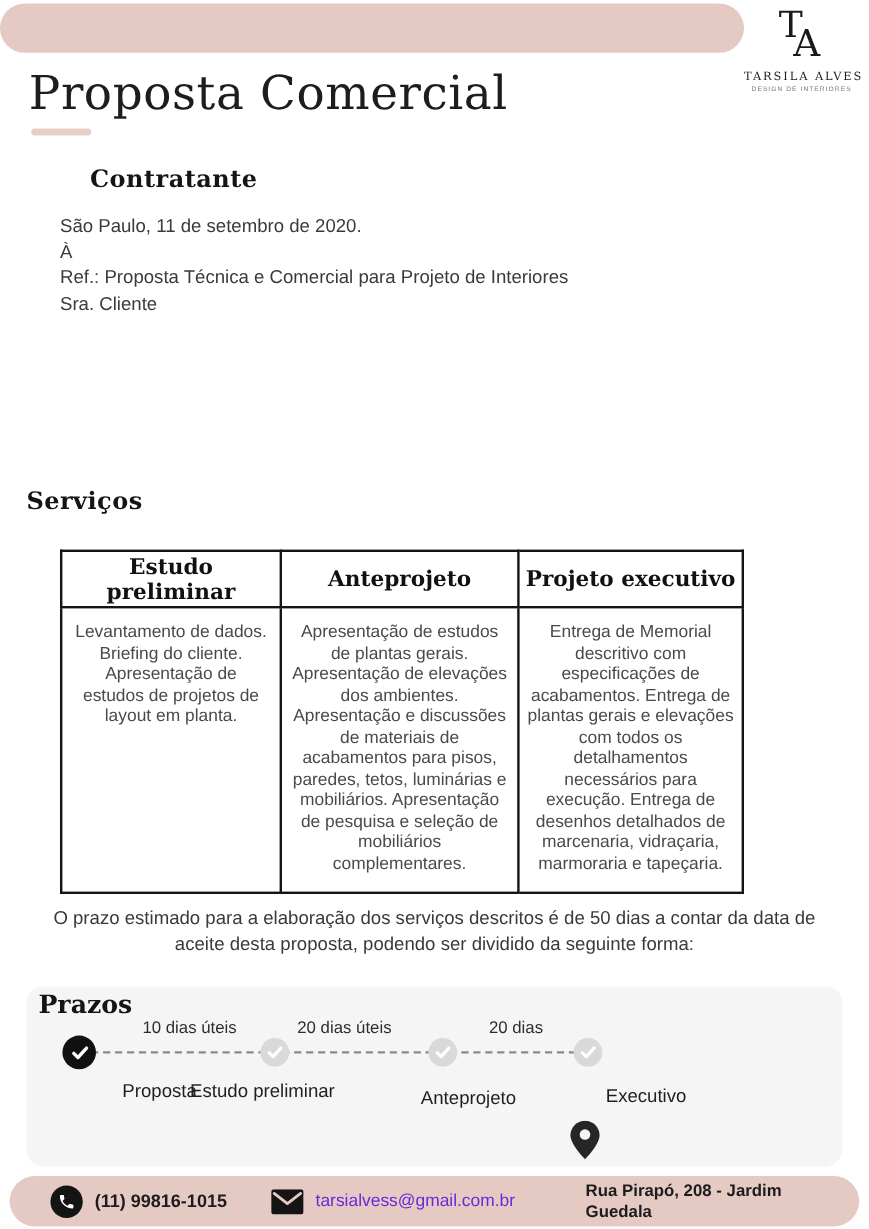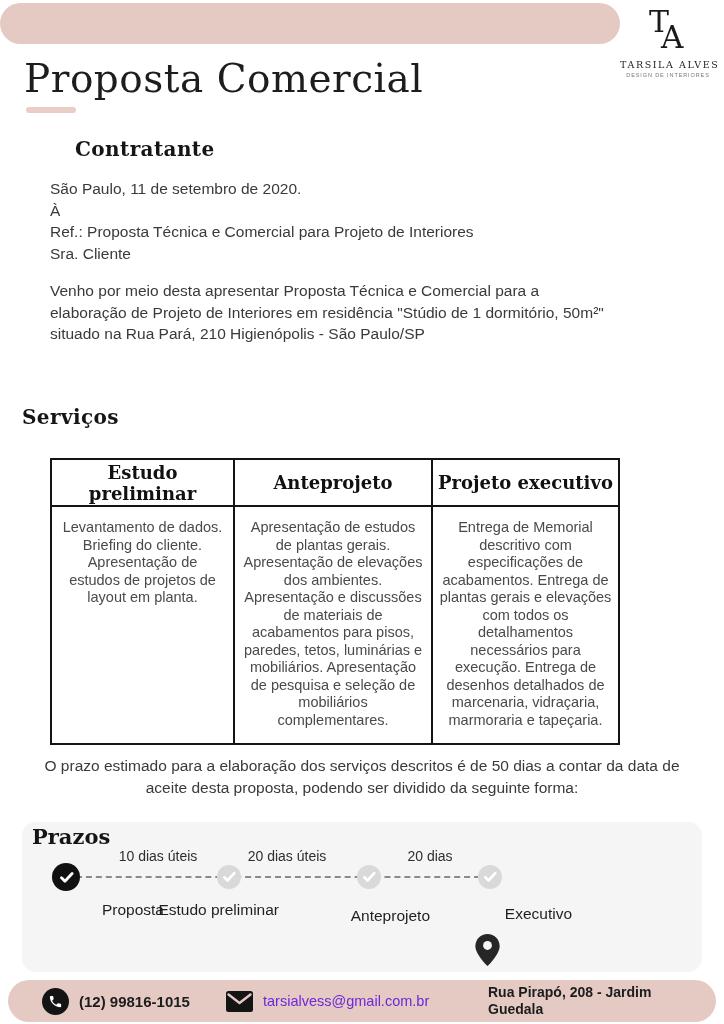--- a/index.html
+++ b/index.html
@@ -95,21 +95,20 @@
 
   <div class="h2 contratante">Contratante</div>
 
   <div class="letter">
     <div>São Paulo, 11 de setembro de 2020.</div>
     <div>À</div>
     <div>Ref.: Proposta Técnica e Comercial para Projeto de Interiores</div>
     <div>Sra. Cliente</div>
   </div>
 
-  <div class="letter-par">Venho por meio desta apresentar Proposta Técnica e Comercial para a elaboração de Projeto de Interiores em residência "Stúdio de 1 dormitório, 50m²" situado na Rua Pará, 210 Higienópolis - São Paulo/SP</div>
 
   <div class="h2 servicos">Serviços</div>
 
   <table class="svc-table">
     <colgroup>
         <col class="col1">
         <col class="col2">
         <col class="col3">
       </colgroup>
     <tbody>
@@ -171,21 +170,21 @@
     </div>
   </div>
 
   <div class="footer-bar">
     <div class="footer-item f-phone">
       <span class="round-icon">
         <svg width="15" height="15" viewBox="0 0 24 24">
             <path d="M6.62 10.79c1.44 2.83 3.76 5.14 6.59 6.59l2.2-2.21c.27-.27.67-.36 1.02-.24 1.12.37 2.33.57 3.57.57.55 0 1 .45 1 1V20c0 .55-.45 1-1 1-9.39 0-17-7.61-17-17 0-.55.45-1 1-1h3.5c.55 0 1 .45 1 1 0 1.25.2 2.45.57 3.57.11.35.03.74-.25 1.02l-2.2 2.2z" fill="#ffffff"></path>
           </svg>
       </span>
-      <span class="footer-text">(12) 99816-1015</span>
+      <span class="footer-text">(11) 99816-1015</span>
     </div>
     <div class="footer-item f-mail">
       <span style="display:flex">
         <svg width="27" height="21" viewBox="0 0 27 21">
           <rect x="0" y="0" width="27" height="21" rx="2.5" fill="#141414"></rect>
           <path d="M2.5 3.5L13.5 12 24.5 3.5" stroke="#e5cac4" stroke-width="2.4" fill="none" stroke-linecap="round" stroke-linejoin="round"></path>
         </svg>
       </span>
       <span class="footer-text email">tarsialvess@gmail.com.br</span>
     </div>

